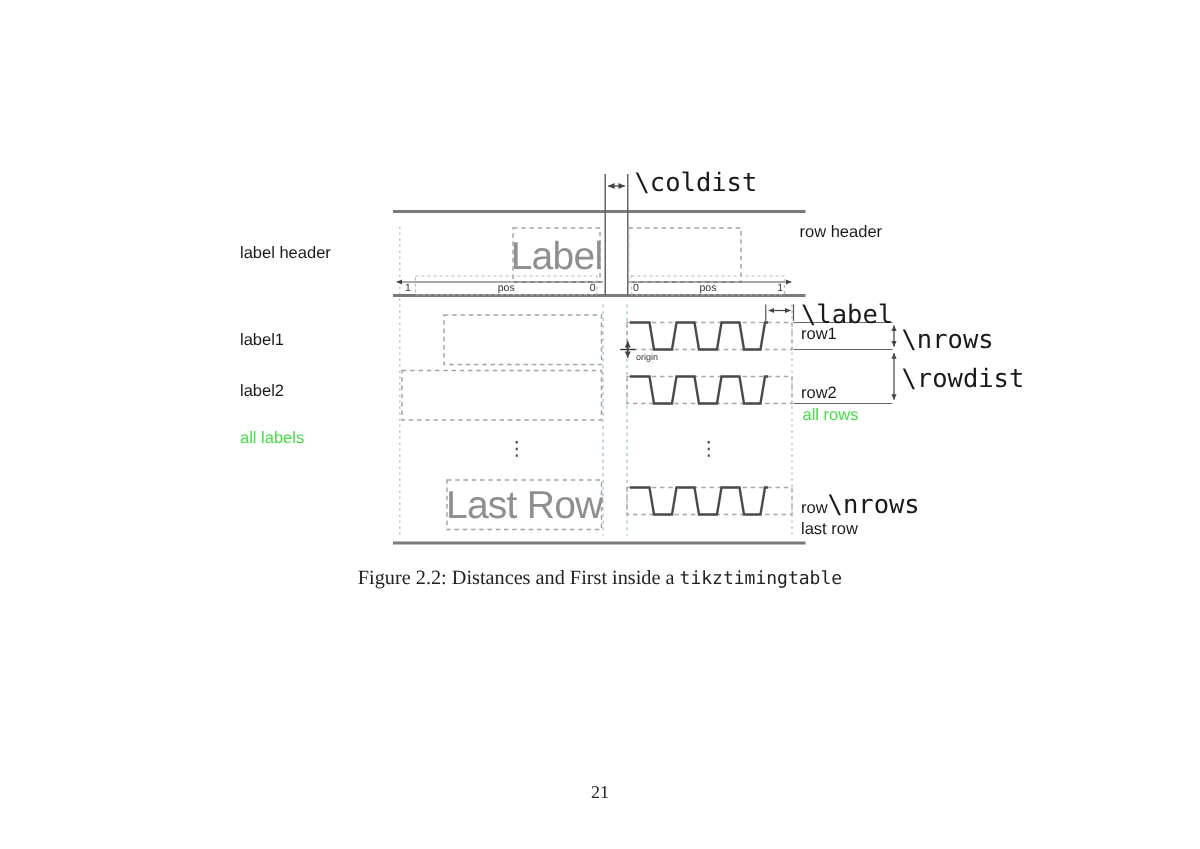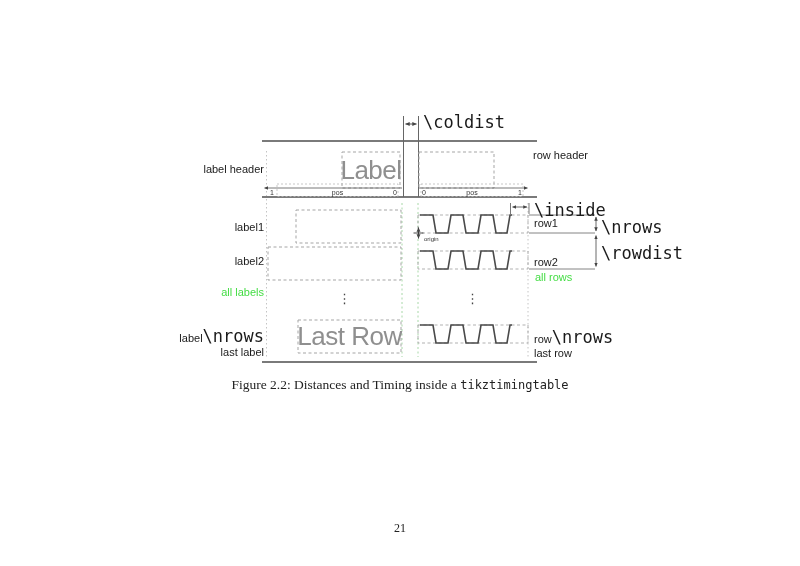--- a/index.html
+++ b/index.html
@@ -3,21 +3,21 @@
 <meta charset="utf-8">
 <style>
   html,body{margin:0;padding:0;background:#fff;}
   .page{position:relative;width:800px;height:566px;background:#ffffff;overflow:hidden;
         font-family:"Liberation Sans",sans-serif;color:#1a1a1a;}
   .abs{position:absolute;}
   svg{position:absolute;left:0;top:0;}
   .small{font-size:11px;line-height:13px;white-space:nowrap;}
   .mono{font-family:"DejaVu Sans Mono","Liberation Mono",monospace;font-size:17px;white-space:nowrap;}
   .big{color:#8f8f8f;font-size:26px;letter-spacing:-0.5px;display:flex;align-items:center;justify-content:center;white-space:nowrap;}
-  .rlabel{text-align:right;}
+  .rlabel{}
   .tiny{font-size:7px;line-height:8px;color:#333;white-space:nowrap;}
   .microtxt{font-size:6px;line-height:7px;color:#333;white-space:nowrap;}
   .green{color:#44dd44;}
   .dots{font-size:13px;color:#444;line-height:13px;}
   .caption{width:800px;text-align:center;font-family:"Liberation Serif",serif;font-size:13.5px;color:#222;}
   .caption .code{font-family:"DejaVu Sans Mono","Liberation Mono",monospace;font-size:12px;}
   .pageno{width:800px;text-align:center;font-family:"Liberation Serif",serif;font-size:12px;color:#222;}
   .two-line{line-height:14px;}
 </style>
 </head>
@@ -113,38 +113,36 @@
 
   <div class="abs big" style="left:342px;top:152px;width:58px;height:36px;">Label</div>
 
   <div class="abs tiny" style="left:270px;top:189px;">1</div>
   <div class="abs tiny" style="left:277px;top:189px;width:121px;text-align:center;">pos</div>
   <div class="abs tiny" style="left:380px;top:189px;width:17px;text-align:right;">0</div>
   <div class="abs tiny" style="left:422px;top:189px;">0</div>
   <div class="abs tiny" style="left:421px;top:189px;width:102px;text-align:center;">pos</div>
   <div class="abs tiny" style="left:506px;top:189px;width:16px;text-align:right;">1</div>
 
-  <div class="abs mono" style="left:534px;top:200px;">\inside</div>
+  <div class="abs mono" style="left:534px;top:200px;">\label</div>
   <div class="abs mono" style="left:601px;top:217px;">\nrows</div>
   <div class="abs mono" style="left:601px;top:243px;">\rowdist</div>
   <div class="abs microtxt" style="left:424px;top:236px;">origin</div>
 
   <div class="abs small rlabel" style="left:160px;top:221px;width:104px;">label1</div>
   <div class="abs small" style="left:534px;top:217px;">row1</div>
 
   <div class="abs small rlabel" style="left:160px;top:255px;width:104px;">label2</div>
   <div class="abs small" style="left:534px;top:256px;">row2</div>
 
   <div class="abs small green rlabel" style="left:160px;top:286px;width:104px;">all labels</div>
   <div class="abs small green" style="left:535px;top:271px;">all rows</div>
   <div class="abs dots" style="left:338px;top:292px;">⋮</div>
   <div class="abs dots" style="left:466px;top:292px;">⋮</div>
 
-  <div class="abs small rlabel two-line" style="left:140px;top:329px;width:124px;"><span>label</span><span class="mono">\nrows</span><br>
-    <span>last label</span></div>
   <div class="abs big" style="left:298px;top:320px;width:103px;height:33px;">Last Row</div>
   <div class="abs small two-line" style="left:534px;top:330px;"><span>row</span><span class="mono">\nrows</span><br>
     <span>last row</span></div>
 
-  <div class="abs caption" style="left:0;top:377px;"><span>Figure 2.2: Distances and Timing inside a</span>&nbsp;<span class="code">tikztimingtable</span></div>
+  <div class="abs caption" style="left:0;top:377px;"><span>Figure 2.2: Distances and First inside a</span>&nbsp;<span class="code">tikztimingtable</span></div>
   <div class="abs pageno" style="left:0;top:521px;">21</div>
 
 </div>
 
 </body></html>

